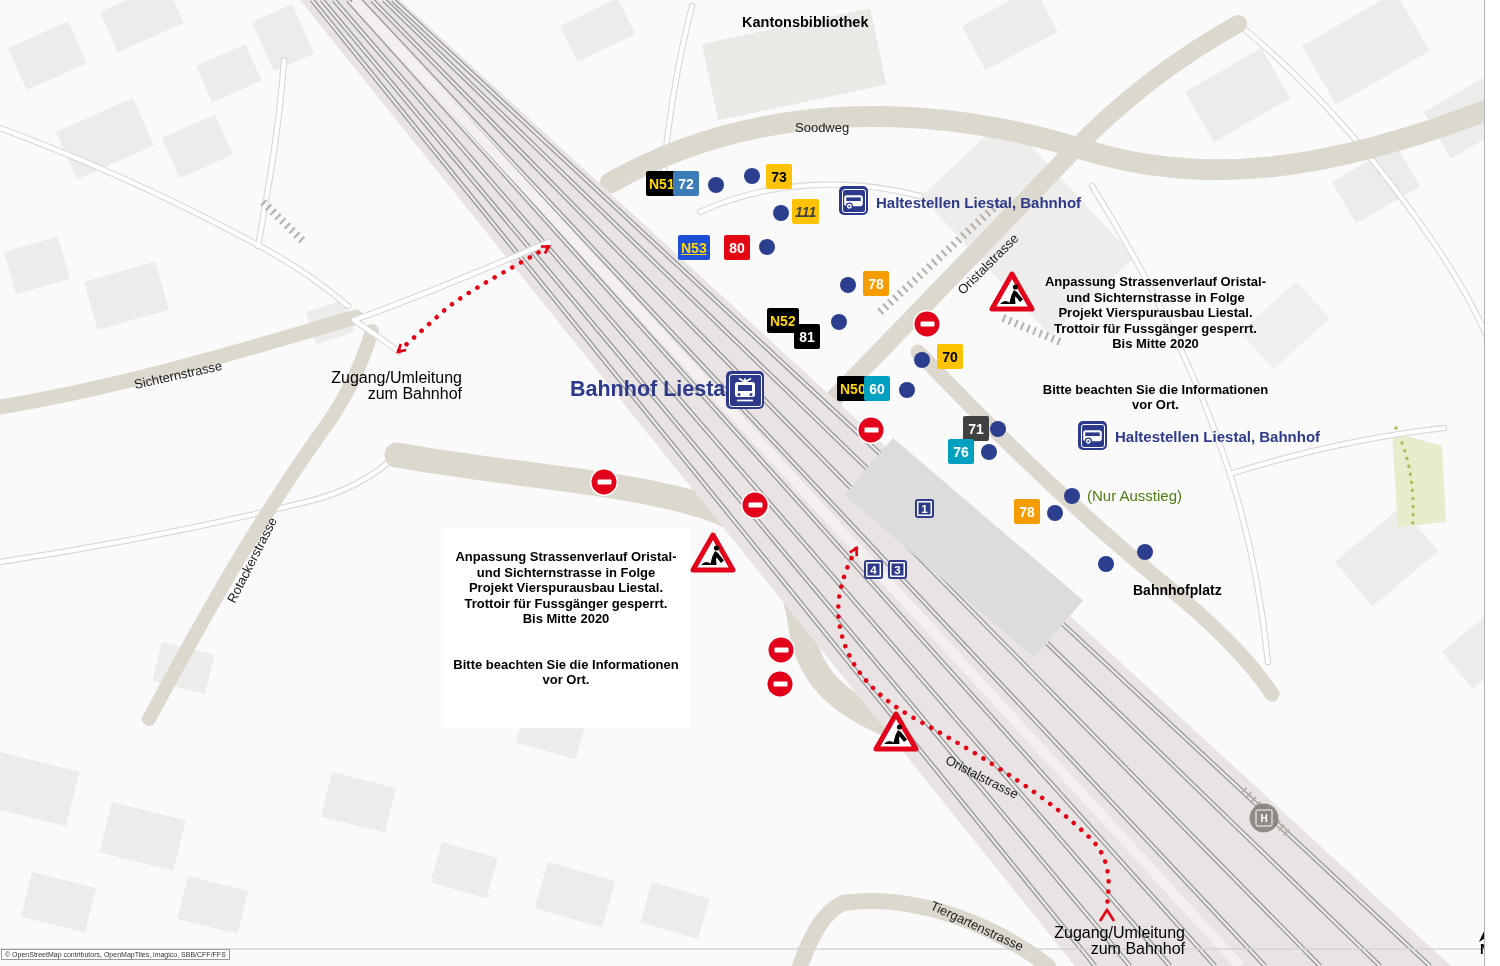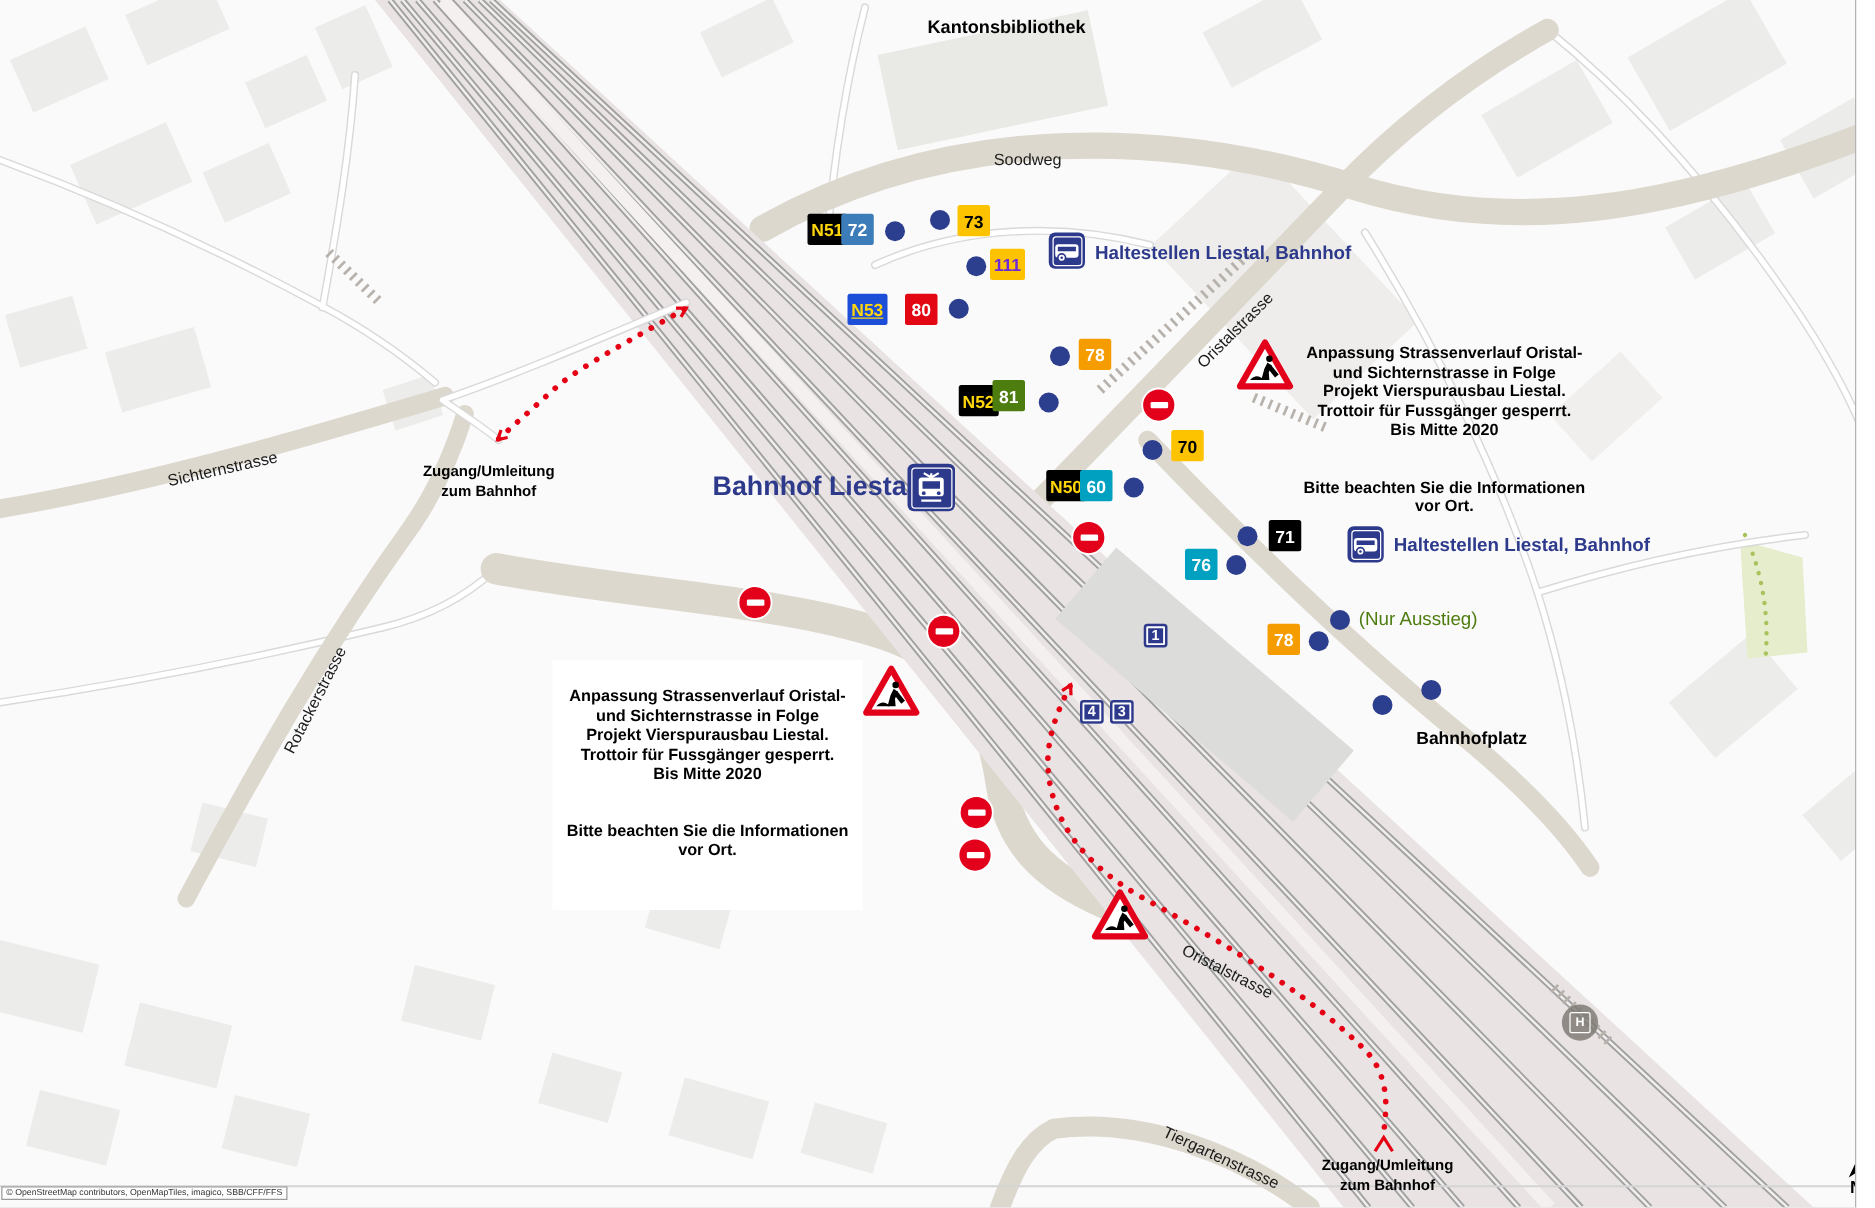--- a/index.html
+++ b/index.html
@@ -8,21 +8,21 @@
     background:#fbfafa;outline:1px solid #b3b3b3;
     font-family:"Liberation Sans",sans-serif;
   }
   svg.bg{position:absolute;left:0;top:0;}
   .abs{position:absolute;}
   .street{position:absolute;font-size:13px;color:#1c1c1c;white-space:nowrap;transform-origin:center;}
   .boldlbl{position:absolute;font-weight:bold;font-size:14px;color:#000;white-space:nowrap;}
   .notice{position:absolute;font-weight:bold;font-size:13px;line-height:15.4px;text-align:center;
           white-space:pre-line;color:#000;}
   .notice p{margin:0 0 15px 0;white-space:pre-line;}
-  .zugang{position:absolute;font-weight:bold;font-size:12px;line-height:15.5px;text-align:center;
+  .zugang{position:absolute;font-weight:normal;font-size:16px;line-height:15.5px;text-align:right;
           white-space:pre-line;color:#000;}
   .badge{position:absolute;min-width:26px;height:25px;border-radius:2px;display:flex;align-items:center;
          justify-content:center;font-weight:bold;font-size:14px;padding:0 3px;box-sizing:border-box;}
   .plat{position:absolute;width:19px;height:19px;background:#2d3a8c;border-radius:3px;
         box-shadow:inset 0 0 0 2px #2d3a8c, inset 0 0 0 3.5px #fff;color:#fff;font-weight:bold;
         font-size:11.5px;display:flex;align-items:center;justify-content:center;}
   .dot{position:absolute;width:16px;height:16px;border-radius:50%;background:#2c3e8e;
        transform:translate(-50%,-50%);}
   .noentry{position:absolute;width:25px;height:25px;border-radius:50%;background:#e2001a;
            transform:translate(-50%,-50%);box-shadow:0 0 0 1.5px #fff;
@@ -278,30 +278,30 @@
       <div class="dot" style="left: 907px; top: 390px;"></div>
       <div class="dot" style="left: 998px; top: 429px;"></div>
       <div class="dot" style="left: 989px; top: 452px;"></div>
       <div class="dot" style="left: 1072px; top: 496px;"></div>
       <div class="dot" style="left: 1055px; top: 513px;"></div>
       <div class="dot" style="left: 1106px; top: 564px;"></div>
       <div class="dot" style="left: 1145px; top: 552px;"></div>
       <div class="badge" style="left: 646px; top: 171px; background: rgb(0, 0, 0); color: rgb(255, 214, 10);">N51</div>
       <div class="badge" style="left: 673px; top: 171px; background: rgb(60, 124, 184); color: rgb(255, 255, 255);">72</div>
       <div class="badge" style="left: 766px; top: 164px; background: rgb(253, 195, 0); color: rgb(0, 0, 0);">73</div>
-      <div class="badge" style="left: 792px; top: 199px; background: rgb(253, 195, 0); color: #6d28d9;">111</div>
+      <div class="badge" style="left: 792px; top: 199px; background: rgb(253, 195, 0); color: #404040; font-style: italic;">111</div>
       <div class="badge" style="left: 678px; top: 235px; background: #1d4ed8; color: rgb(255, 214, 10); text-decoration: underline;">N53</div>
       <div class="badge" style="left: 724px; top: 235px; background: rgb(227, 6, 19); color: rgb(255, 255, 255);">80</div>
       <div class="badge" style="left: 863px; top: 271px; background: rgb(245, 156, 0); color: rgb(255, 255, 255);">78</div>
       <div class="badge" style="left: 767px; top: 308px; background: rgb(0, 0, 0); color: rgb(255, 214, 10);">N52</div>
-      <div class="badge" style="left: 794px; top: 304px; background: #4d7c0f; color: rgb(255, 255, 255);">81</div>
+      <div class="badge" style="left: 794px; top: 324px; background: #000000; color: rgb(255, 255, 255);">81</div>
       <div class="badge" style="left: 937px; top: 344px; background: rgb(253, 195, 0); color: rgb(0, 0, 0);">70</div>
       <div class="badge" style="left: 837px; top: 376px; background: rgb(0, 0, 0); color: rgb(255, 214, 10);">N50</div>
       <div class="badge" style="left: 864px; top: 376px; background: rgb(0, 160, 192); color: rgb(255, 255, 255);">60</div>
-      <div class="badge" style="left: 1015px; top: 416px; background: #000000; color: rgb(255, 255, 255);">71</div>
+      <div class="badge" style="left: 963px; top: 416px; background: #404040; color: rgb(255, 255, 255);">71</div>
       <div class="badge" style="left: 948px; top: 439px; background: rgb(0, 160, 192); color: rgb(255, 255, 255);">76</div>
       <div class="badge" style="left: 1014px; top: 499px; background: rgb(245, 156, 0); color: rgb(255, 255, 255);">78</div>
       <div class="plat" style="left: 915px; top: 499px;">1</div>
       <div class="plat" style="left: 864px; top: 560px;">4</div>
       <div class="plat" style="left: 888px; top: 560px;">3</div>
       <div class="noentry" style="left: 927px; top: 324px;"></div>
       <div class="noentry" style="left: 871px; top: 430px;"></div>
       <div class="noentry" style="left: 604px; top: 482px;"></div>
       <div class="noentry" style="left: 755px; top: 505px;"></div>
       <div class="noentry" style="left: 781px; top: 650px;"></div>

